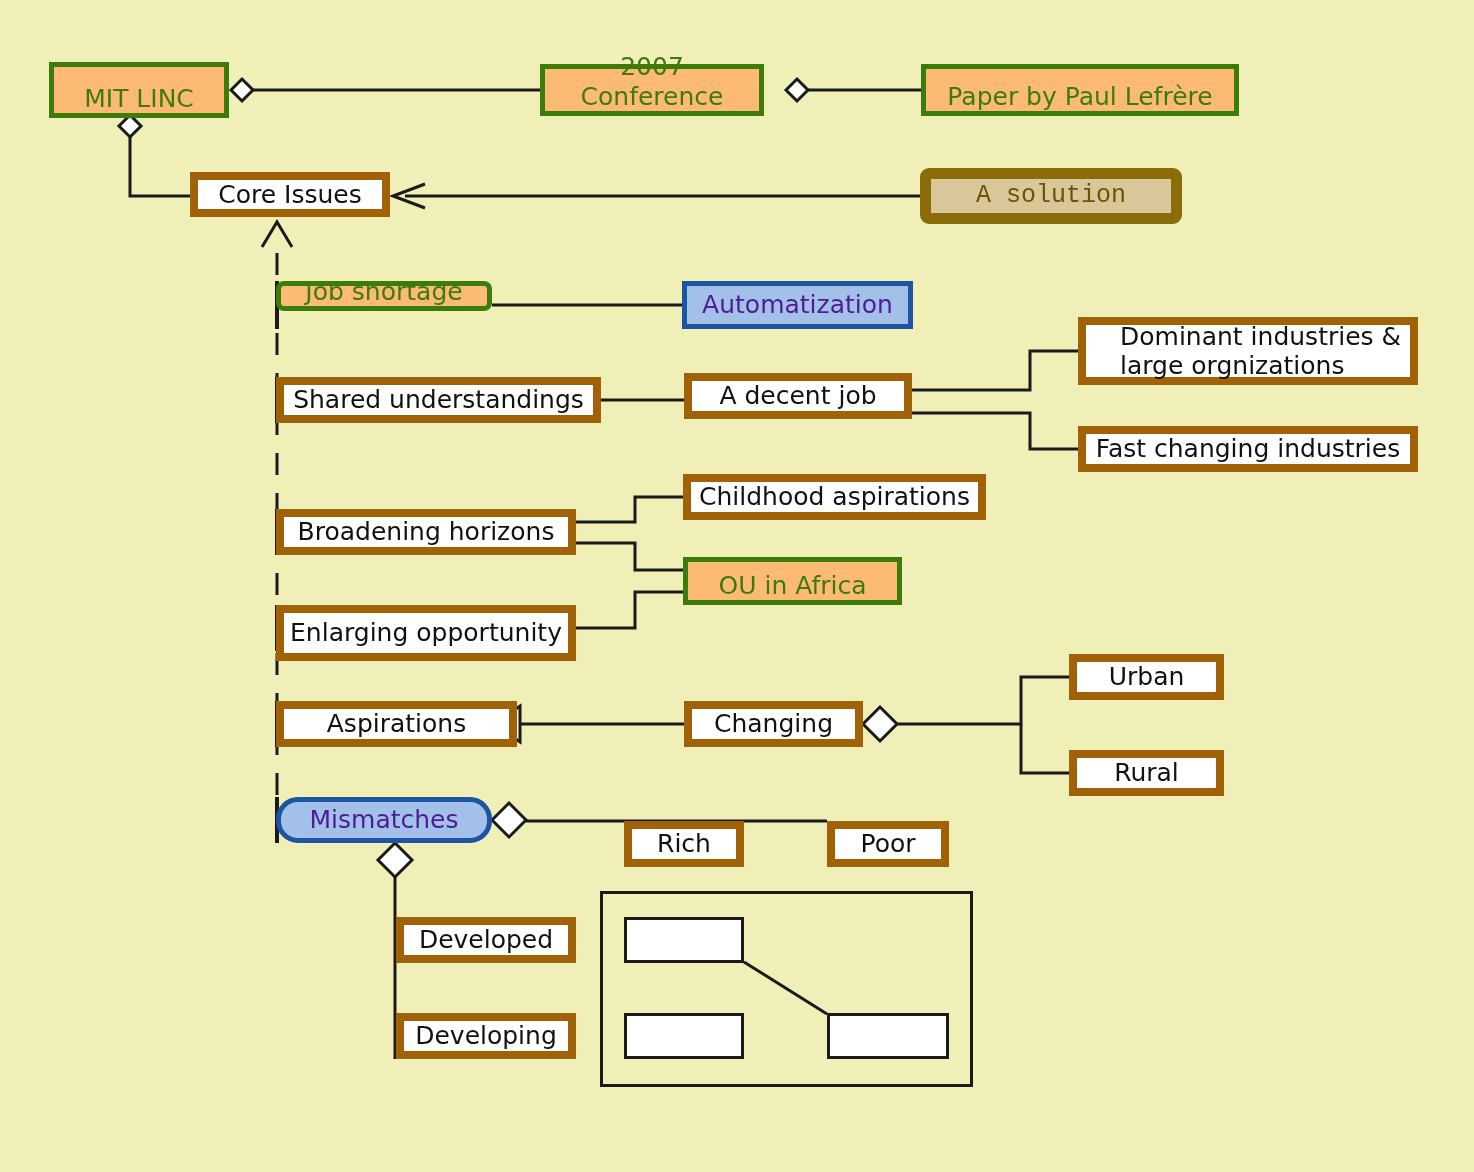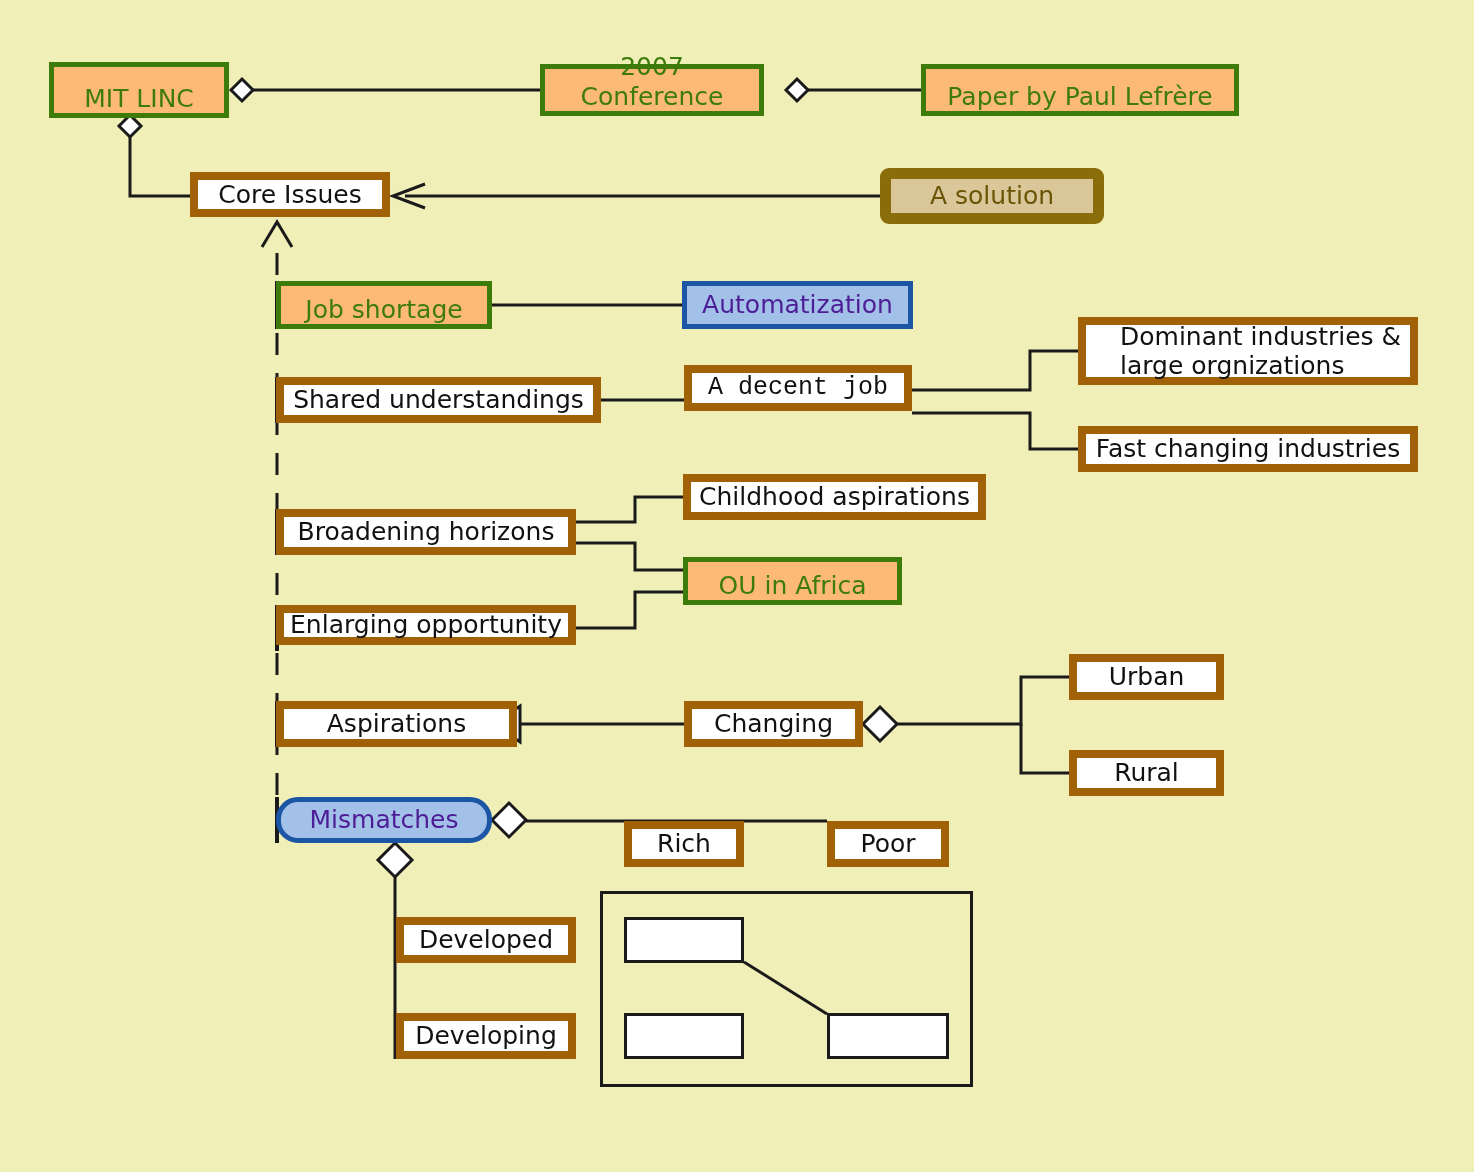--- a/index.html
+++ b/index.html
@@ -144,37 +144,37 @@
   </div>
 
   <div class="node green" style="left:921px; top:64px; width:318px; height:52px;">
     <span>Paper by Paul Lefrère</span>
   </div>
 
   <div class="node plain" style="left:190px; top:172px; width:200px; height:45px;">
     <span>Core Issues</span>
   </div>
 
-  <div class="node brown" style="left:880px; top:168px; width:224px; height:56px;">
+  <div class="node brown" style="left:920px; top:168px; width:262px; height:56px;font-family:Liberation Mono, monospace;">
     <span>A solution</span>
   </div>
 
-  <div class="node green" style="left:276px; top:281px; width:216px; height:48px;">
+  <div class="node green" style="left:276px; top:281px; width:216px; height:30px;border-radius:8px;">
     <span>Job shortage</span>
   </div>
 
   <div class="node blue" style="left:682px; top:281px; width:231px; height:48px;">
     <span>Automatization</span>
   </div>
 
   <div class="node plain" style="left:276px; top:377px; width:325px; height:46px;">
     <span>Shared understandings</span>
   </div>
 
-  <div class="node plain" style="left:684px; top:365px; width:228px; height:46px;font-family:Liberation Mono, monospace;">
+  <div class="node plain" style="left:684px; top:373px; width:228px; height:46px;">
     <span>A decent job</span>
   </div>
 
   <div class="node plain two-line" style="left:1078px; top:317px; width:340px; height:68px; justify-content:flex-start; padding-left:34px; text-align:left;">
     <span>Dominant industries &amp;
 large orgnizations</span>
   </div>
 
   <div class="node plain" style="left:1078px; top:426px; width:340px; height:46px;">
     <span>Fast changing industries</span>
@@ -185,21 +185,21 @@
   </div>
 
   <div class="node plain" style="left:683px; top:474px; width:303px; height:46px;">
     <span>Childhood aspirations</span>
   </div>
 
   <div class="node green" style="left:683px; top:557px; width:219px; height:48px;">
     <span>OU in Africa</span>
   </div>
 
-  <div class="node plain" style="left:276px; top:605px; width:300px; height:40px;justify-content:center;">
+  <div class="node plain" style="left:276px; top:605px; width:300px; height:56px;justify-content:center;">
     <span>Enlarging opportunity</span>
   </div>
 
   <div class="node plain" style="left:276px; top:701px; width:241px; height:46px;">
     <span>Aspirations</span>
   </div>
 
   <div class="node plain" style="left:684px; top:701px; width:179px; height:46px;">
     <span>Changing</span>
   </div>

